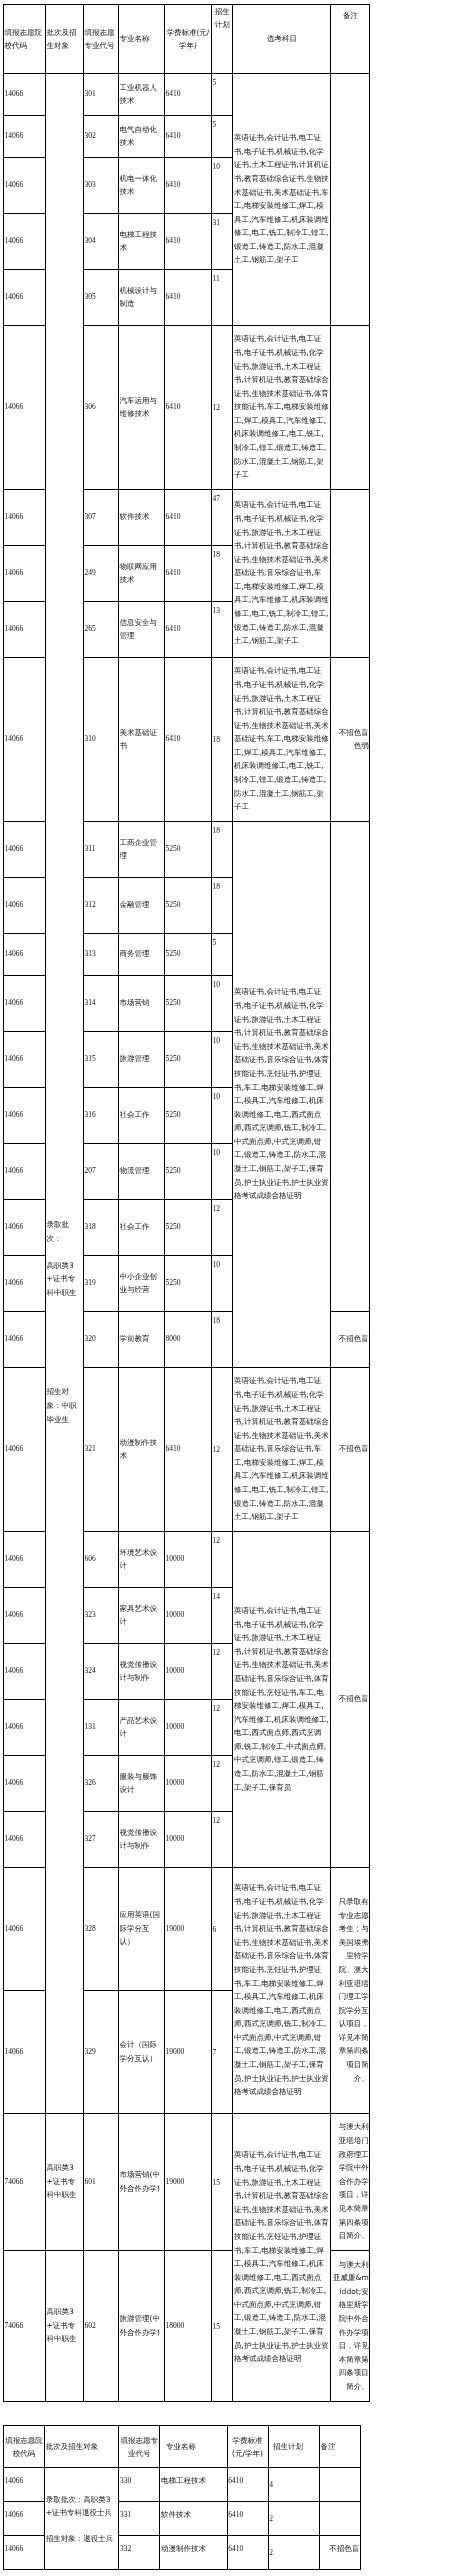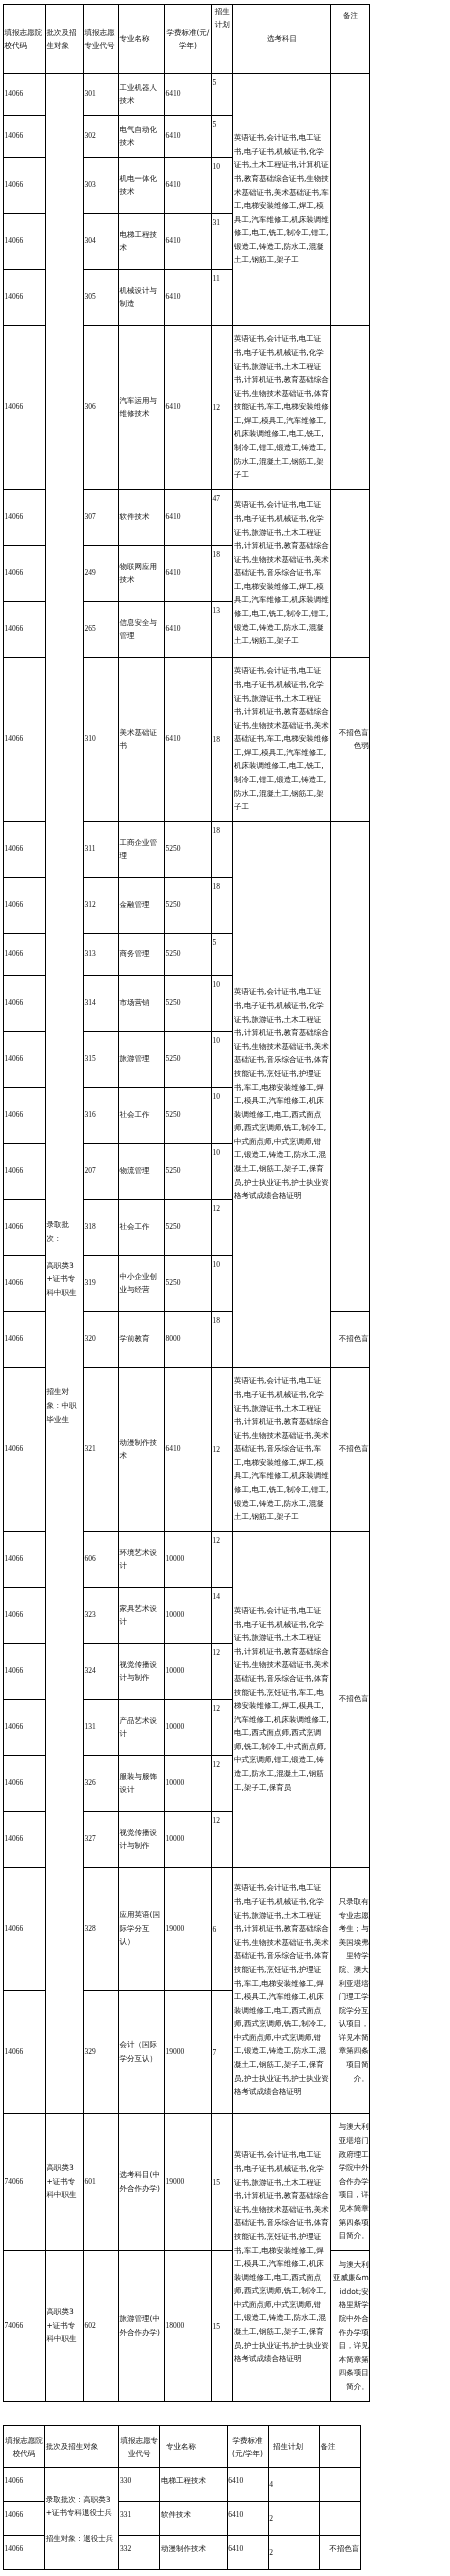--- a/index.html
+++ b/index.html
@@ -297,21 +297,21 @@
     <td class="num">329</td>
     <td>会计（国际学分互认）</td>
     <td class="num">19000</td>
     <td class="plan" style="vertical-align:middle">7</td>
   </tr>
 
   <tr style="height:137px">
     <td class="num">74066</td>
     <td>高职类3+证书专科中职生</td>
     <td class="num">601</td>
-    <td>选考科目(中外合作办学)</td>
+    <td>市场营销(中外合作办学)</td>
     <td class="num">19000</td>
     <td class="plan" style="vertical-align:middle">15</td>
     <td class="subj" rowspan="2">英语证书,会计证书,电工证书,电子证书,机械证书,化学证书,旅游证书,土木工程证书,计算机证书,教育基础综合证书,生物技术基础证书,美术基础证书,音乐综合证书,体育技能证书,烹饪证书,护理证书,车工,电梯安装维修工,焊工,模具工,汽车维修工,机床装调维修工,电工,西式面点师,西式烹调师,铣工,制冷工,中式面点师,中式烹调师,钳工,锻造工,铸造工,防水工,混凝土工,钢筋工,架子工,保育员,护士执业证书,护士执业资格考试成绩合格证明</td>
     <td class="remark">与澳大利亚堪培门政府理工学院中外合作办学项目，详见本简章第四条项目简介。</td>
   </tr>
 
   <tr style="height:151px">
     <td class="num">74066</td>
     <td>高职类3+证书专科中职生</td>
     <td class="num">602</td>

